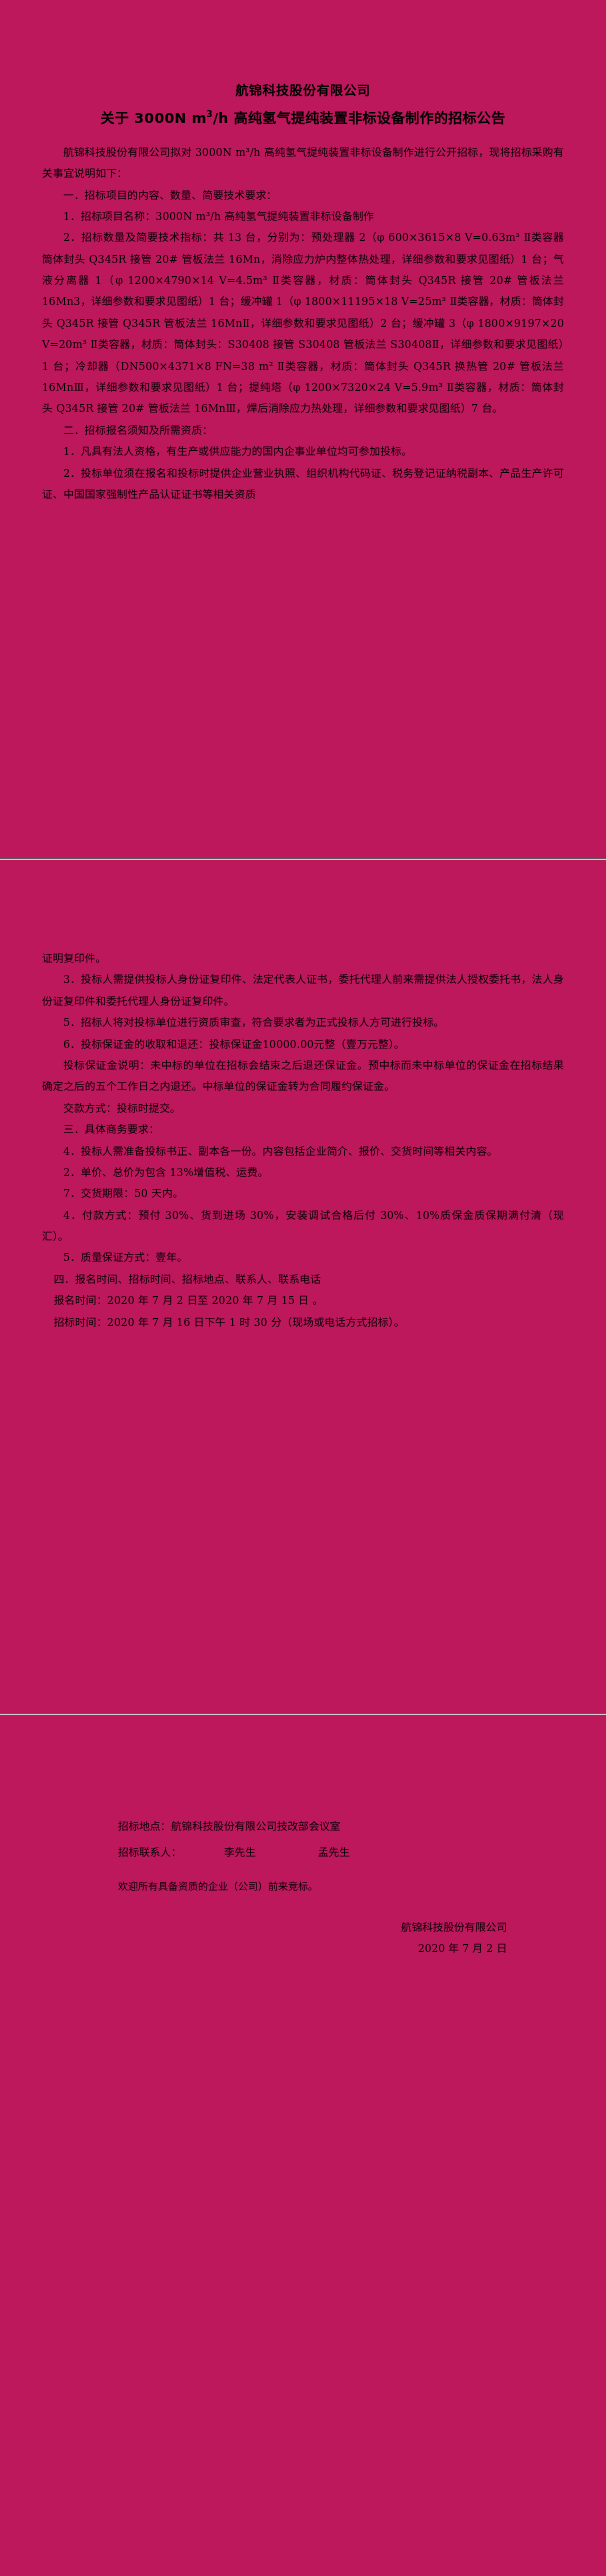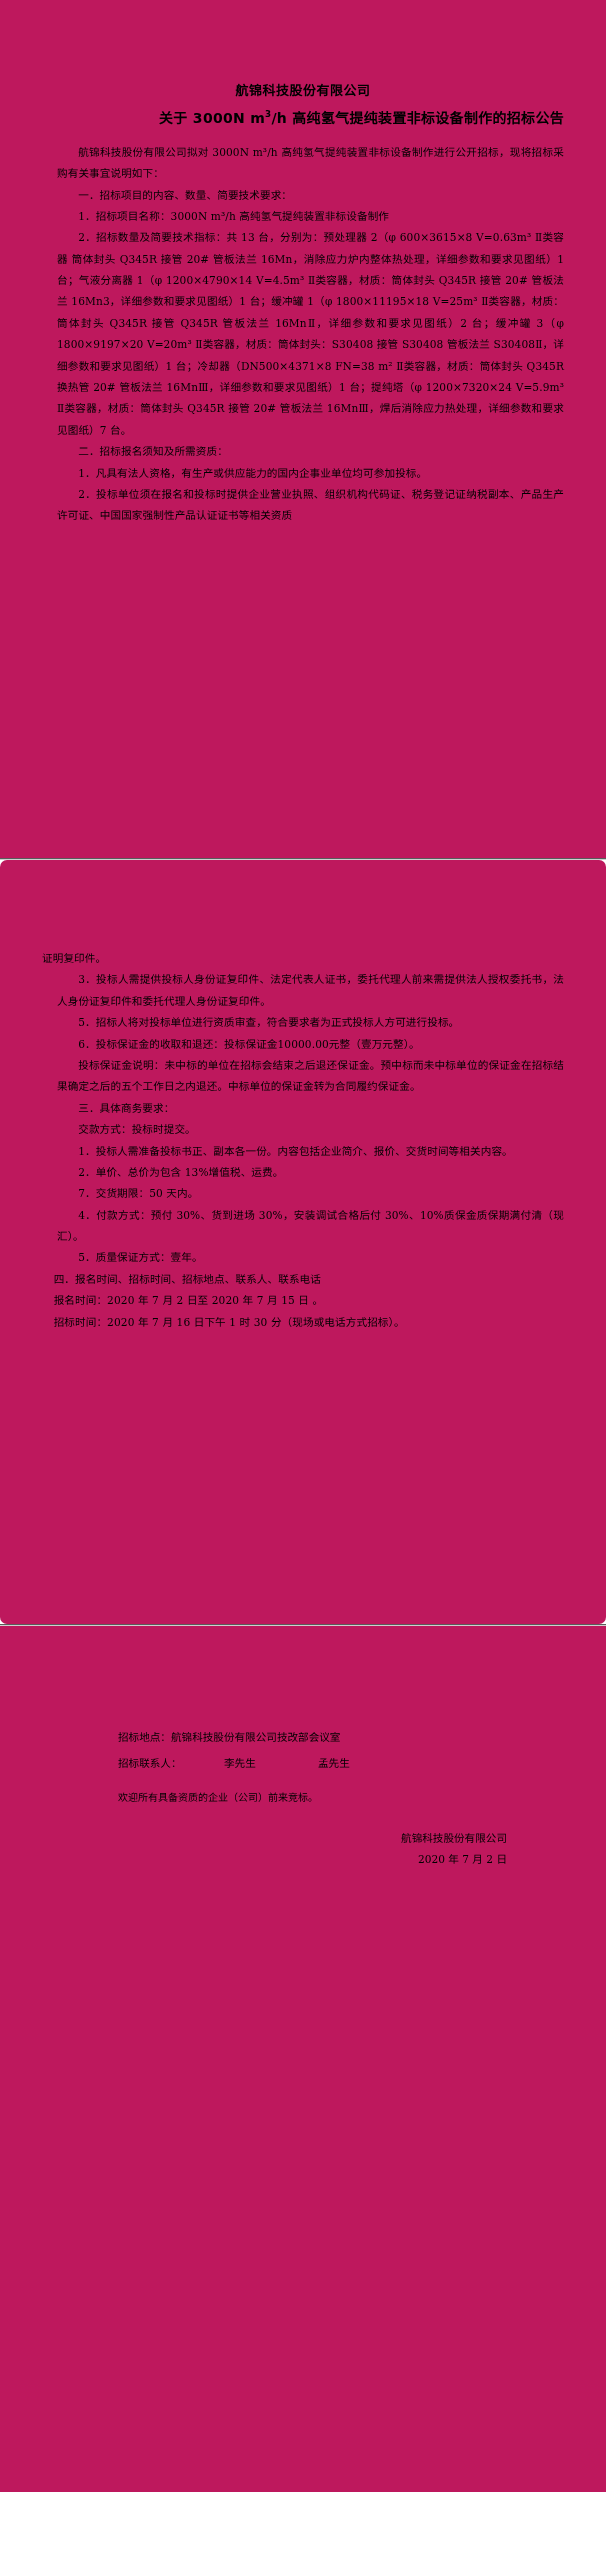--- a/index.html
+++ b/index.html
@@ -19,21 +19,21 @@
     margin: 0 auto;
     position: relative;
   }
   .page {
     width: 606px;
     box-sizing: border-box;
     background: #be185d;
     position: relative;
   }
   .page-1 { padding: 82px 42px 0 42px; height: 858px; }
-  .page-2 { padding: 88px 42px 18px 42px; height: 764px; border-radius: 7px; }
+  .page-2 { padding: 88px 42px 18px 42px; height: 853px; }
   .page-3 { padding: 85px 42px 0 42px; height: 866px; }
 
   .page-sep {
     width: 606px;
     height: 0;
     border-top: 1px solid #5b5b5b;
     border-bottom: 0.5px solid #cfcfcf;
     font-size: 0;
     line-height: 0;
   }
@@ -41,38 +41,38 @@
   .title-company {
     text-align: center;
     font-size: 13px;
     font-weight: bold;
     letter-spacing: 0.5px;
     line-height: 1.45;
     margin: 0 0 7.2px 0;
     font-family: "DejaVu Sans", "Liberation Sans", sans-serif;
   }
   .title-main {
-    text-align: right;
+    text-align: center;
     font-size: 14px;
     font-weight: bold;
     letter-spacing: 0.3px;
     line-height: 1.45;
     margin: 0 0 13.4px 0;
     font-family: "DejaVu Sans", "Liberation Sans", sans-serif;
   }
 
   p.para {
     font-size: 10.6px;
     line-height: 2.02;
     margin: 0;
     text-align: justify;
     text-justify: inter-ideograph;
     letter-spacing: 0.1px;
   }
-  p.indent2 { text-indent: 2em; margin-left: 15px; }
+  p.indent2 { text-indent: 2em; }
   p.indent1 { text-indent: 1.1em; }
   p.indent-none { text-indent: 0; }
 
   .sup { font-size: 0.62em; vertical-align: super; line-height: 0; }
 
   
   .contact-block { margin-top: 14px; }
   .contact-line {
     font-size: 10.6px;
     line-height: 2.45;
@@ -126,25 +126,25 @@
 
     <p class="para indent2">3．投标人需提供投标人身份证复印件、法定代表人证书，委托代理人前来需提供法人授权委托书，法人身份证复印件和委托代理人身份证复印件。</p>
 
 
     <p class="para indent2">5．招标人将对投标单位进行资质审查，符合要求者为正式投标人方可进行投标。</p>
 
     <p class="para indent2">6．投标保证金的收取和退还：投标保证金10000.00元整（壹万元整）。</p>
 
     <p class="para indent2">投标保证金说明：未中标的单位在招标会结束之后退还保证金。预中标而未中标单位的保证金在招标结果确定之后的五个工作日之内退还。中标单位的保证金转为合同履约保证金。</p>
 
+    <p class="para indent2">交款方式：投标时提交。</p>
+
     <p class="para indent2">三．具体商务要求：</p>
 
-    <p class="para indent2">交款方式：投标时提交。</p>
-
-    <p class="para indent2">1．投标人需准备投标书正、副本各一份。内容包括企业简介、报价、交货时间等相关内容。</p>
+    <p class="para indent2">4．投标人需准备投标书正、副本各一份。内容包括企业简介、报价、交货时间等相关内容。</p>
 
     <p class="para indent2">2．单价、总价为包含 13%增值税、运费。</p>
 
     <p class="para indent2">7．交货期限：50 天内。</p>
 
     <p class="para indent2">4．付款方式：预付 30%、货到进场 30%，安装调试合格后付 30%、10%质保金质保期满付清（现汇）。</p>
 
     <p class="para indent2">5．质量保证方式：壹年。</p>
 
     <p class="para indent1">四．报名时间、招标时间、招标地点、联系人、联系电话</p>

